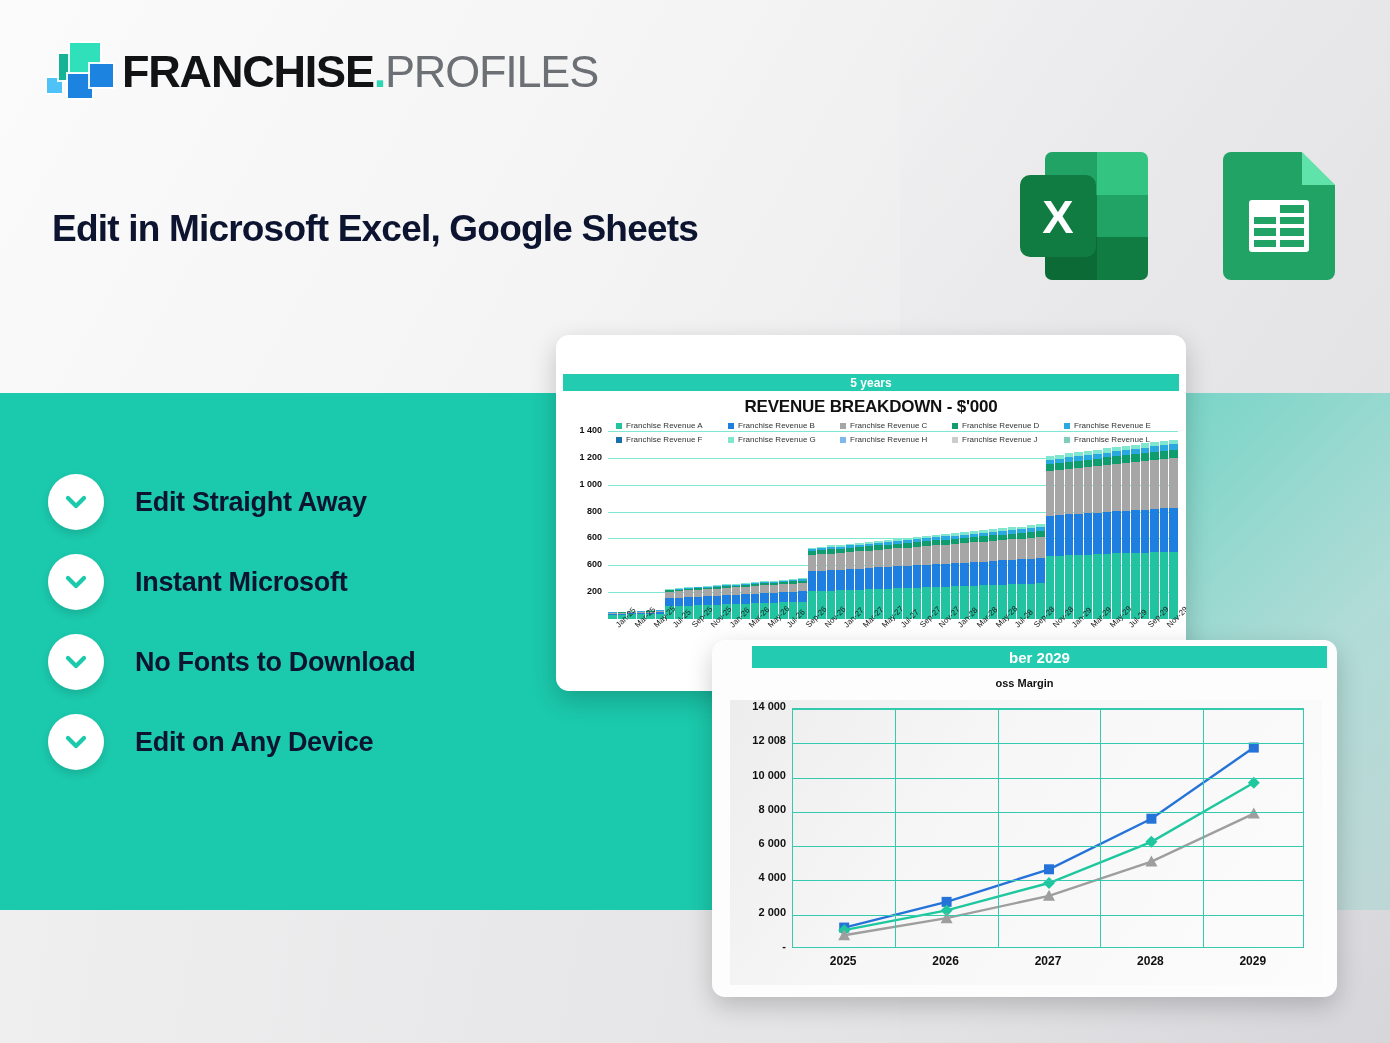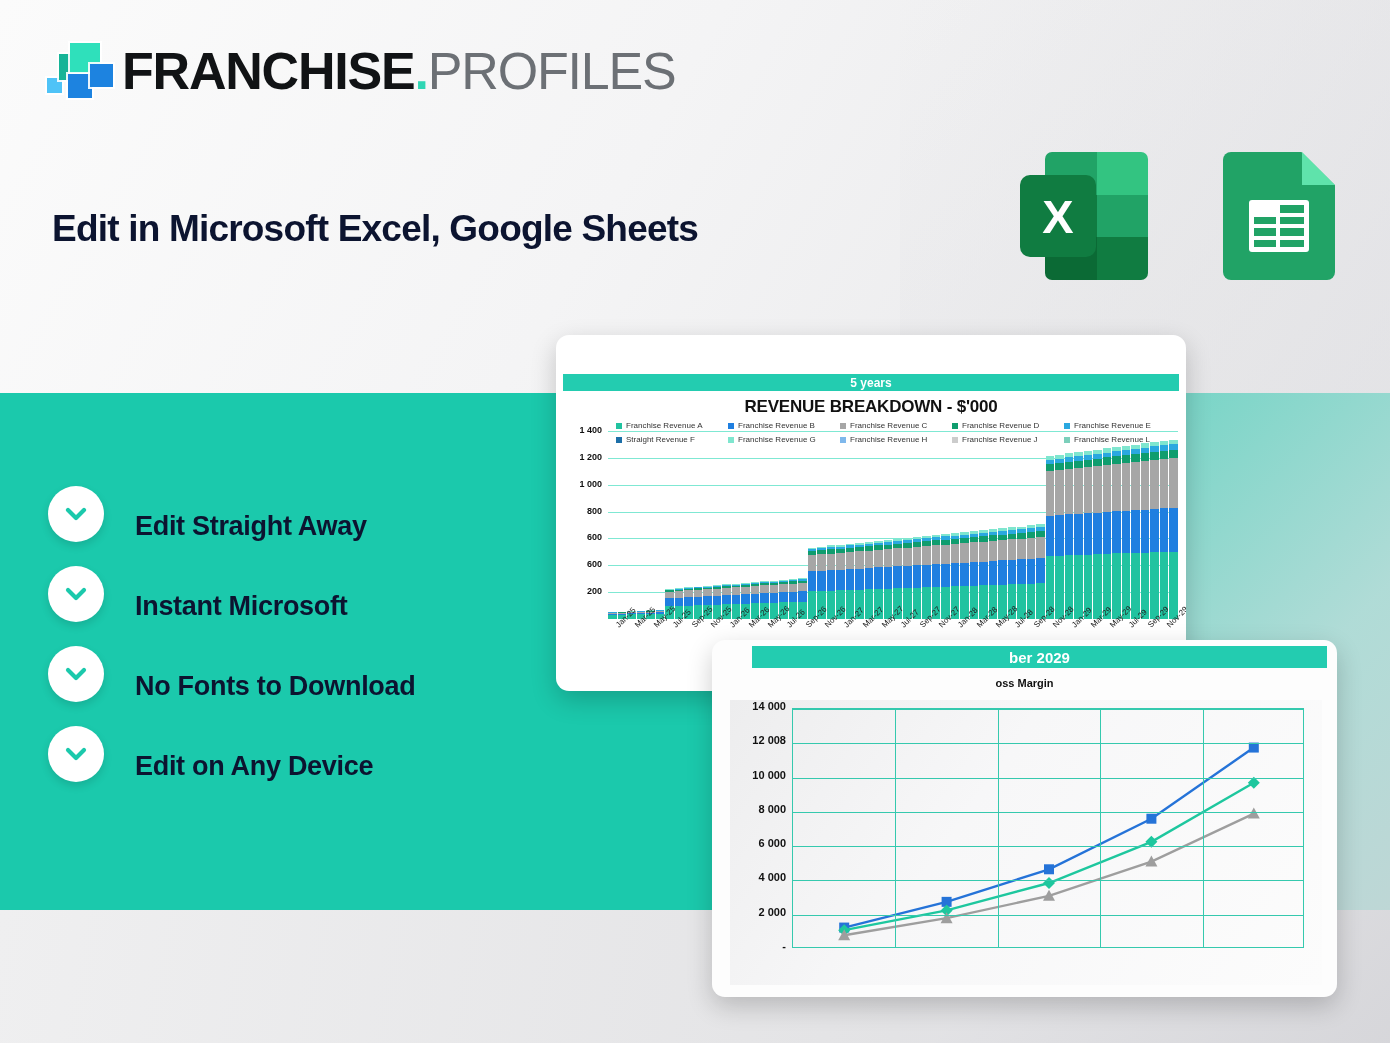--- a/index.html
+++ b/index.html
@@ -29,21 +29,21 @@
 
   
   .logo{position:absolute;left:46px;top:43px;display:flex;align-items:center;}
   .logo-mark{position:relative;width:62px;height:56px;margin-right:14px;}
   .logo-mark i{position:absolute;display:block;box-shadow:0 0 0 2px rgba(255,255,255,.9);}
   .sq1{left:1px;  top:35px; width:15px;height:15px;background:#4fc3f7;}
   .sq2{left:13px; top:11px; width:26px;height:26px;background:#16b497;}
   .sq3{left:24px; top:0px;  width:30px;height:30px;background:#2fe0bb;}
   .sq4{left:22px; top:31px; width:24px;height:24px;background:#1d83e0;}
   .sq5{left:44px; top:21px; width:23px;height:23px;background:#1d83e0;}
-  .logo-text{font-size:52px;letter-spacing:-1.2px;line-height:1;white-space:nowrap;text-align:right;}
+  .logo-text{font-size:45px;letter-spacing:-1.2px;line-height:1;white-space:nowrap;text-align:right;}
   .logo-text .b{font-weight:700;color:#111315;}
   .logo-text .dot{font-weight:700;color:#2fd6b4;}
   .logo-text .t{font-weight:400;color:#6c7075;}
 
   
   .headline{
     position:absolute;left:52px;top:208px;width:820px;
     font-size:37px;font-weight:700;color:#0c1430;letter-spacing:-0.8px;
   }
 
@@ -62,21 +62,21 @@
     clip-path:polygon(0 0,70% 0,100% 26%,100% 100%,0 100%);}
   .sheets-icon .fold{position:absolute;right:0;top:0;width:33px;height:33px;background:#5fe3ab;
     clip-path:polygon(0 0,100% 100%,0 100%);}
   .sheets-icon .grid{position:absolute;left:26px;top:48px;width:60px;height:52px;background:#fff;border-radius:3px;
     display:grid;grid-template-columns:22px 1fr;grid-template-rows:repeat(4,1fr);gap:4px;padding:5px;box-sizing:border-box;}
   .sheets-icon .grid i{display:block;background:#21a366;}
   .sheets-icon .grid i.blank{background:#fff;}
 
   
   .features{position:absolute;left:48px;top:462px;width:560px;}
-  .feature{display:flex;align-items:flex-end;height:80px;}
+  .feature{display:flex;align-items:center;height:80px;}
   .feat-ic{
     width:56px;height:56px;border-radius:50%;background:#fff;flex:0 0 56px;
     display:flex;align-items:center;justify-content:center;
     box-shadow:0 4px 9px rgba(0,0,0,.13);margin-right:31px;
   }
   .feat-ic svg{display:block;}
   .feat-label{font-size:27px;font-weight:700;color:#0c1430;letter-spacing:-0.3px;white-space:nowrap;}
 
   
   .card-rev{
@@ -238,21 +238,21 @@
       <div class="lg">
         <i style="background:#0f9d6e"></i>
         <span>Franchise Revenue D</span>
       </div>
       <div class="lg">
         <i style="background:#2aa8e0"></i>
         <span>Franchise Revenue E</span>
       </div>
       <div class="lg">
         <i style="background:#1c6fa8"></i>
-        <span>Straight Revenue F</span>
+        <span>Franchise Revenue F</span>
       </div>
       <div class="lg">
         <i style="background:#7fe6cf"></i>
         <span>Franchise Revenue G</span>
       </div>
       <div class="lg">
         <i style="background:#7fb8ec"></i>
         <span>Franchise Revenue H</span>
       </div>
       <div class="lg">
@@ -840,14 +840,21 @@
         <div class="hg" style="top: 137.143px;"></div>
         <div class="hg" style="top: 102.857px;"></div>
         <div class="hg" style="top: 68.5714px;"></div>
         <div class="hg" style="top: 34.2857px;"></div>
         <div class="hg" style="top: 0px;"></div>
         <div class="vg" style="left: 102.4px;"></div>
         <div class="vg" style="left: 204.8px;"></div>
         <div class="vg" style="left: 307.2px;"></div>
         <div class="vg" style="left: 409.6px;"></div>
       </div>
+    <div class="gm-xaxis" id="gm-xaxis">
+        <div style="left: 51.2px;">2025</div>
+        <div style="left: 153.6px;">2026</div>
+        <div style="left: 256px;">2027</div>
+        <div style="left: 358.4px;">2028</div>
+        <div style="left: 460.8px;">2029</div>
+      </div>
   </div>
 </div>
 
 </body></html>

